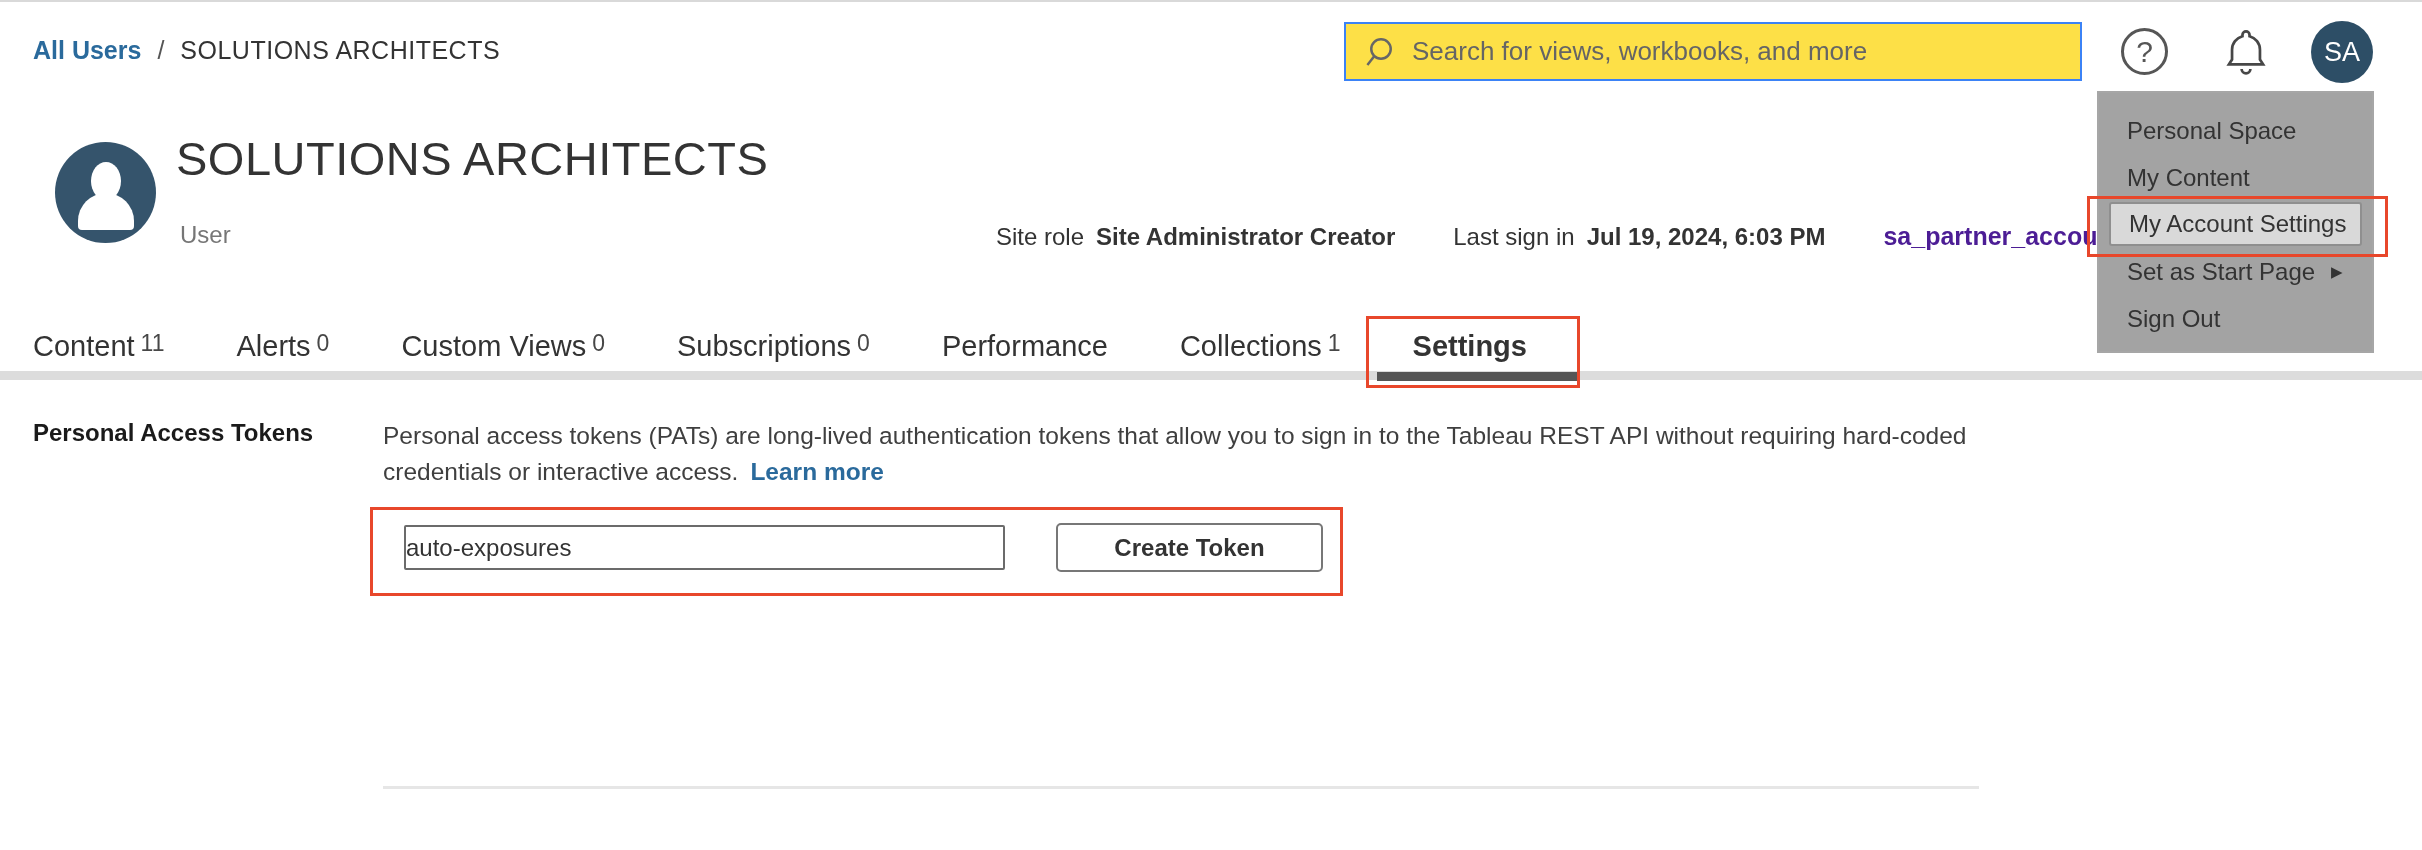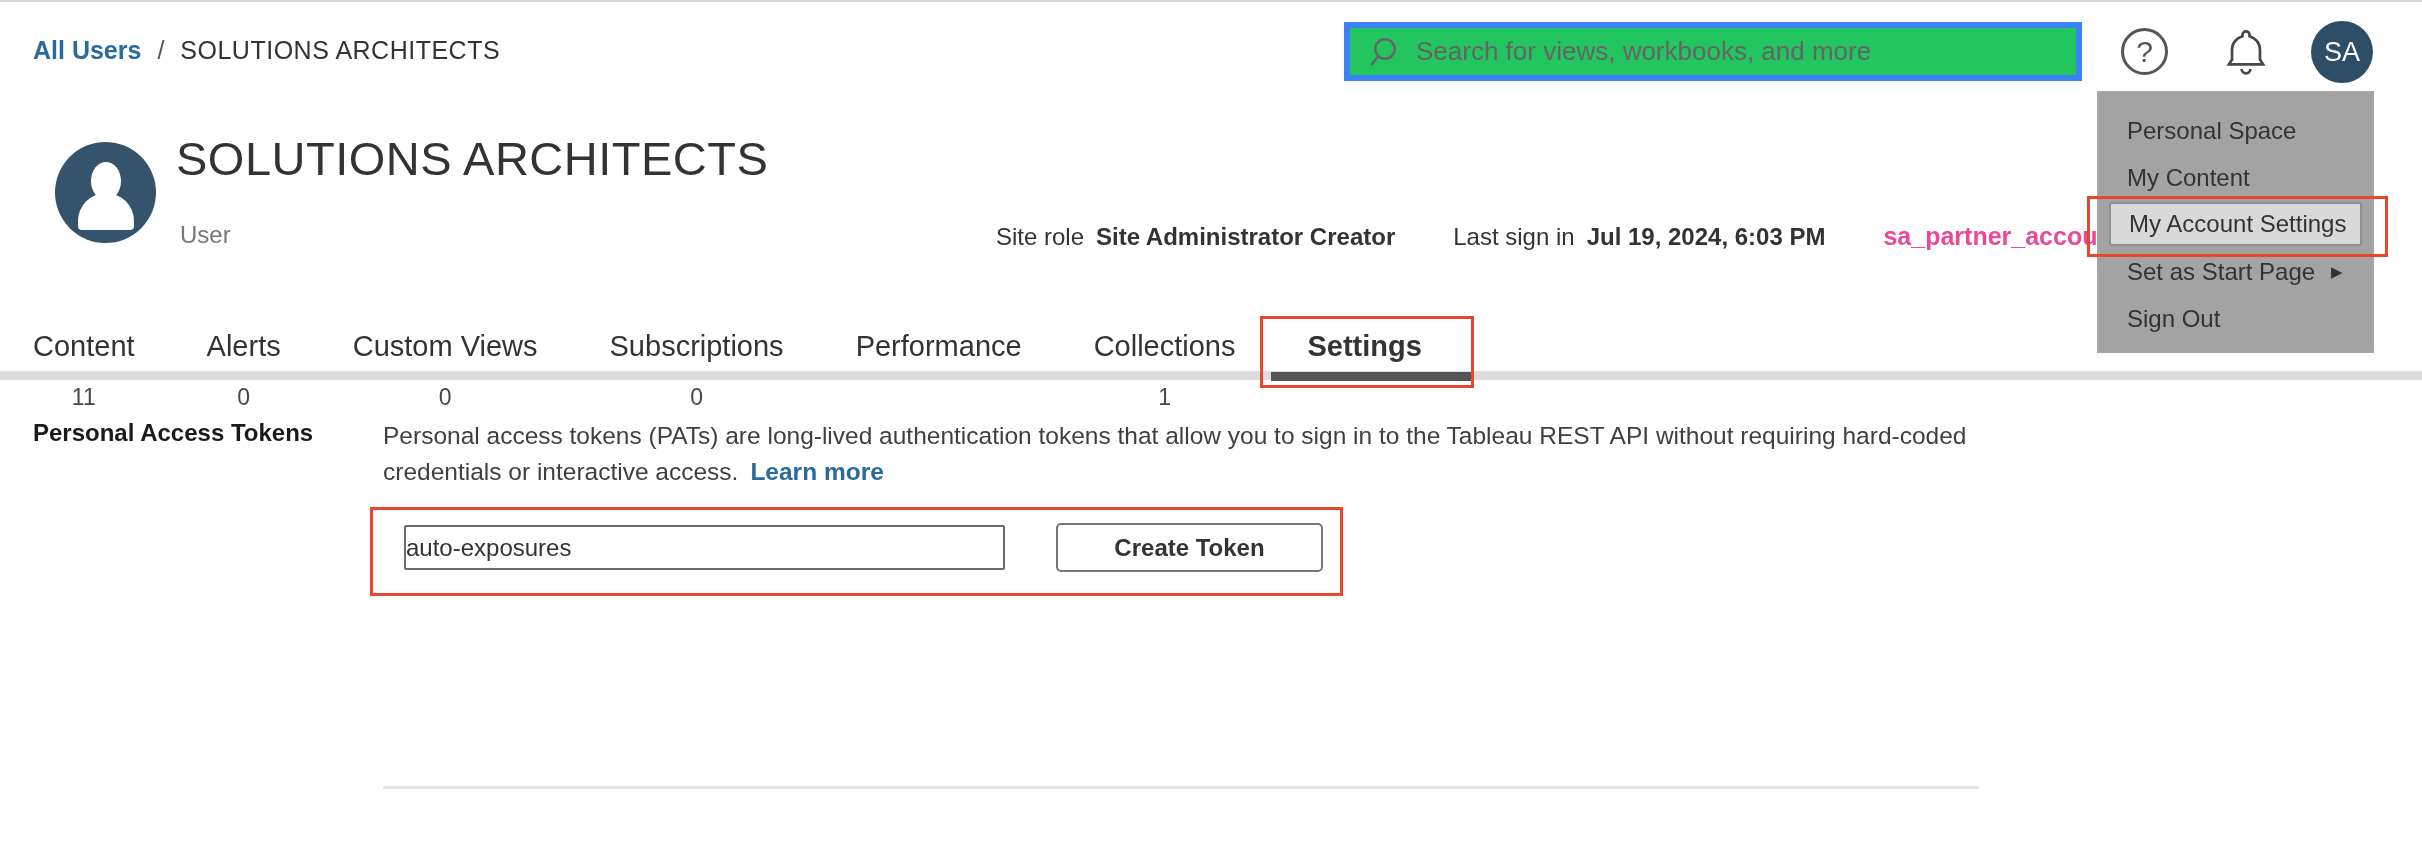--- a/index.html
+++ b/index.html
@@ -12,21 +12,21 @@
   .top-hairline { position:absolute; top:0; left:0; right:0; height:2px; background:#d9d9d9; }
 
   
   .breadcrumb { position:absolute; left:33px; top:36px; display:flex; align-items:baseline; gap:16px; font-size:25px; }
   .crumb-link { color:#2a6a9c; font-weight:700; cursor:pointer; }
   .crumb-sep { color:#555; }
   .crumb-current { color:#333; letter-spacing:0.5px; }
 
   
   .searchbox { position:absolute; left:1344px; top:22px; width:738px; height:59px;
-    border:6px solid #3b82f6; background:#22c55e; display:flex; align-items:center; padding-left:18px; }
+    border:2px solid #3b82f6; background:#fde047; display:flex; align-items:center; padding-left:18px; }
   .searchbox svg { flex:0 0 auto; }
   .search-input { border:none; outline:none; flex:1; height:100%; font-family:inherit;
     font-size:26px; color:#333; padding-left:14px; background:transparent; }
   .search-input::placeholder { color:#656565; opacity:1; }
 
   
   .help-btn { position:absolute; left:2121px; top:28px; width:47px; height:47px; border-radius:50%;
     border:3px solid #565656; color:#565656; display:flex; align-items:center; justify-content:center;
     font-size:30px; font-weight:400; cursor:pointer; }
   .bell-btn { position:absolute; left:2221px; top:24px; width:50px; height:54px; cursor:pointer; }
@@ -52,25 +52,25 @@
     width:30px; height:38px; background:#fff; border-radius:50%; }
   .profile-avatar .shoulders { position:absolute; bottom:13px; left:50%; transform:translateX(-50%);
     width:56px; height:37px; background:#fff; border-radius:28px 28px 4px 4px; }
   .profile-title { position:absolute; left:176px; top:131px; font-size:47px; color:#333; letter-spacing:0.5px; }
   .profile-type { position:absolute; left:180px; top:221px; font-size:24px; color:#767676; }
 
   .meta-row { position:absolute; left:996px; top:222px; display:flex; align-items:baseline; font-size:24px; white-space:nowrap; }
   .meta-label { color:#333; }
   .meta-value { color:#333; font-weight:700; margin-left:12px; }
   .meta-gap { margin-left:58px; }
-  .account-link { color:#ec4899; font-weight:700; margin-left:58px; font-size:25px; cursor:pointer; }
+  .account-link { color:#4c1d95; font-weight:700; margin-left:58px; font-size:25px; cursor:pointer; }
 
   
   .tabs-row { position:absolute; left:33px; top:330px; display:flex; align-items:baseline; gap:72px; }
-  .tab { display:flex; align-items:center; gap:21px; cursor:pointer;flex-direction:column; }
+  .tab { display:flex; align-items:flex-start; gap:6px; cursor:pointer; }
   .tab-label { font-size:29px; color:#333; }
   .tab-count { font-size:23px; color:#474747; }
   .tab.active { position:relative; }
   .tab.active .tab-label { font-weight:700; }
   .tab-indicator { position:absolute; left:-36px; top:42px; width:201px; height:9px; background:#555; z-index:3; }
   .tab-annotation { position:absolute; left:-47px; top:-14px; width:214px; height:72px;
     border:3px solid #e8472b; pointer-events:none; z-index:4; }
   .tabs-track { position:absolute; left:0; top:371px; width:2422px; height:9px; background:#dcdcdc; }
 
   

